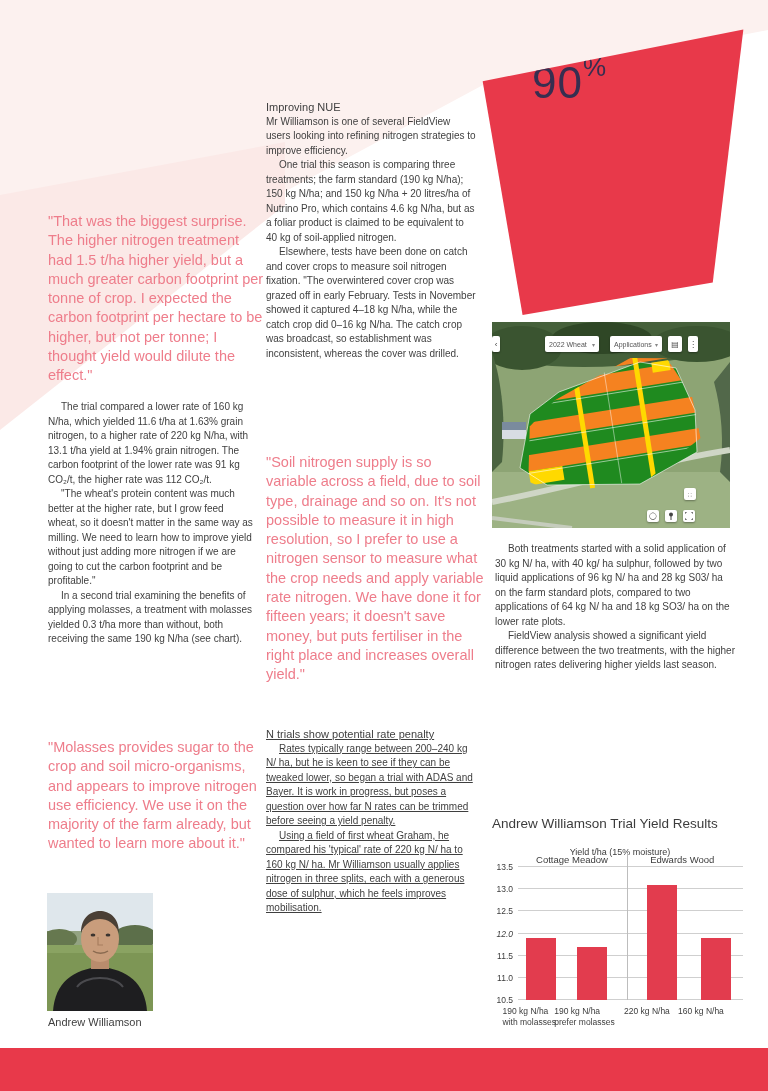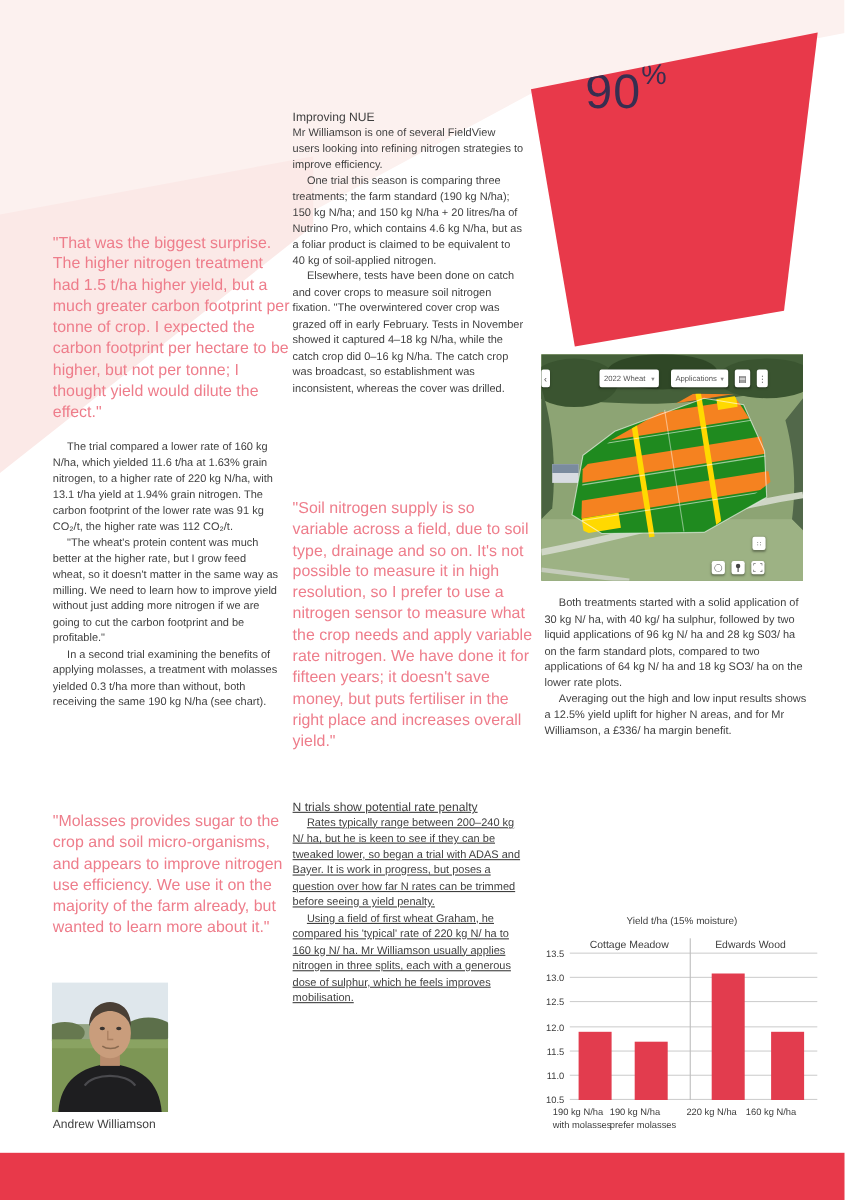--- a/index.html
+++ b/index.html
@@ -191,34 +191,35 @@
     </div>
     <div class="map-btn" style="left:191px;top:188px;width:12px;height:12px">
       <svg width="8" height="8" viewBox="0 0 8 8">
           <path d="M0,2 V0 H2 M6,0 H8 V2 M8,6 V8 H6 M2,8 H0 V6" stroke="#444" stroke-width="1" fill="none"></path>
         </svg>
     </div>
   </div>
 
   <div class="b3a">
     <p class="body indent">Both treatments started with a solid application of 30 kg N/ ha, with 40 kg/ ha sulphur, followed by two liquid applications of 96 kg N/ ha and 28 kg S03/ ha on the farm standard plots, compared to two applications of 64 kg N/ ha and 18 kg SO3/ ha on the lower rate plots.</p>
-    <p class="body indent">Averaging out the high and low input results shows a 12.5% yield uplift for higher N areas, and for Mr Williamson, a £336/ ha margin benefit.</p>
+    <p class="body indent">FieldView analysis showed a significant yield difference between the two treatments, with the higher nitrogen rates delivering higher yields last season.</p>
   </div>
 
   <div class="chart">
+    <div class="chart-title">Andrew Williamson Trial Yield Results</div>
     <div class="chart-subtitle">Yield t/ha (15% moisture)</div>
     <div class="chart-groups">
         <div class="grouplabel" style="left: 24%;">Cottage Meadow</div>
         <div class="grouplabel" style="left: 73%;">Edwards Wood</div>
       </div>
     <div class="chart-yaxis">
         <div class="ytick" style="bottom: 0%;">10.5</div>
         <div class="ytick" style="bottom: 16.6667%;">11.0</div>
         <div class="ytick" style="bottom: 33.3333%;">11.5</div>
-        <div class="ytick" style="bottom: 50%;">12.0</div>
+        <div class="ytick" style="bottom: 50%; font-style: italic;">12.0</div>
         <div class="ytick" style="bottom: 66.6667%;">12.5</div>
         <div class="ytick" style="bottom: 83.3333%;">13.0</div>
         <div class="ytick" style="bottom: 100%;">13.5</div>
       </div>
     <div class="chart-plot">
         <div class="gridline" style="bottom: 0%;"></div>
         <div class="gridline" style="bottom: 16.6667%;"></div>
         <div class="gridline" style="bottom: 33.3333%;"></div>
         <div class="gridline" style="bottom: 50%;"></div>
         <div class="gridline" style="bottom: 66.6667%;"></div>

